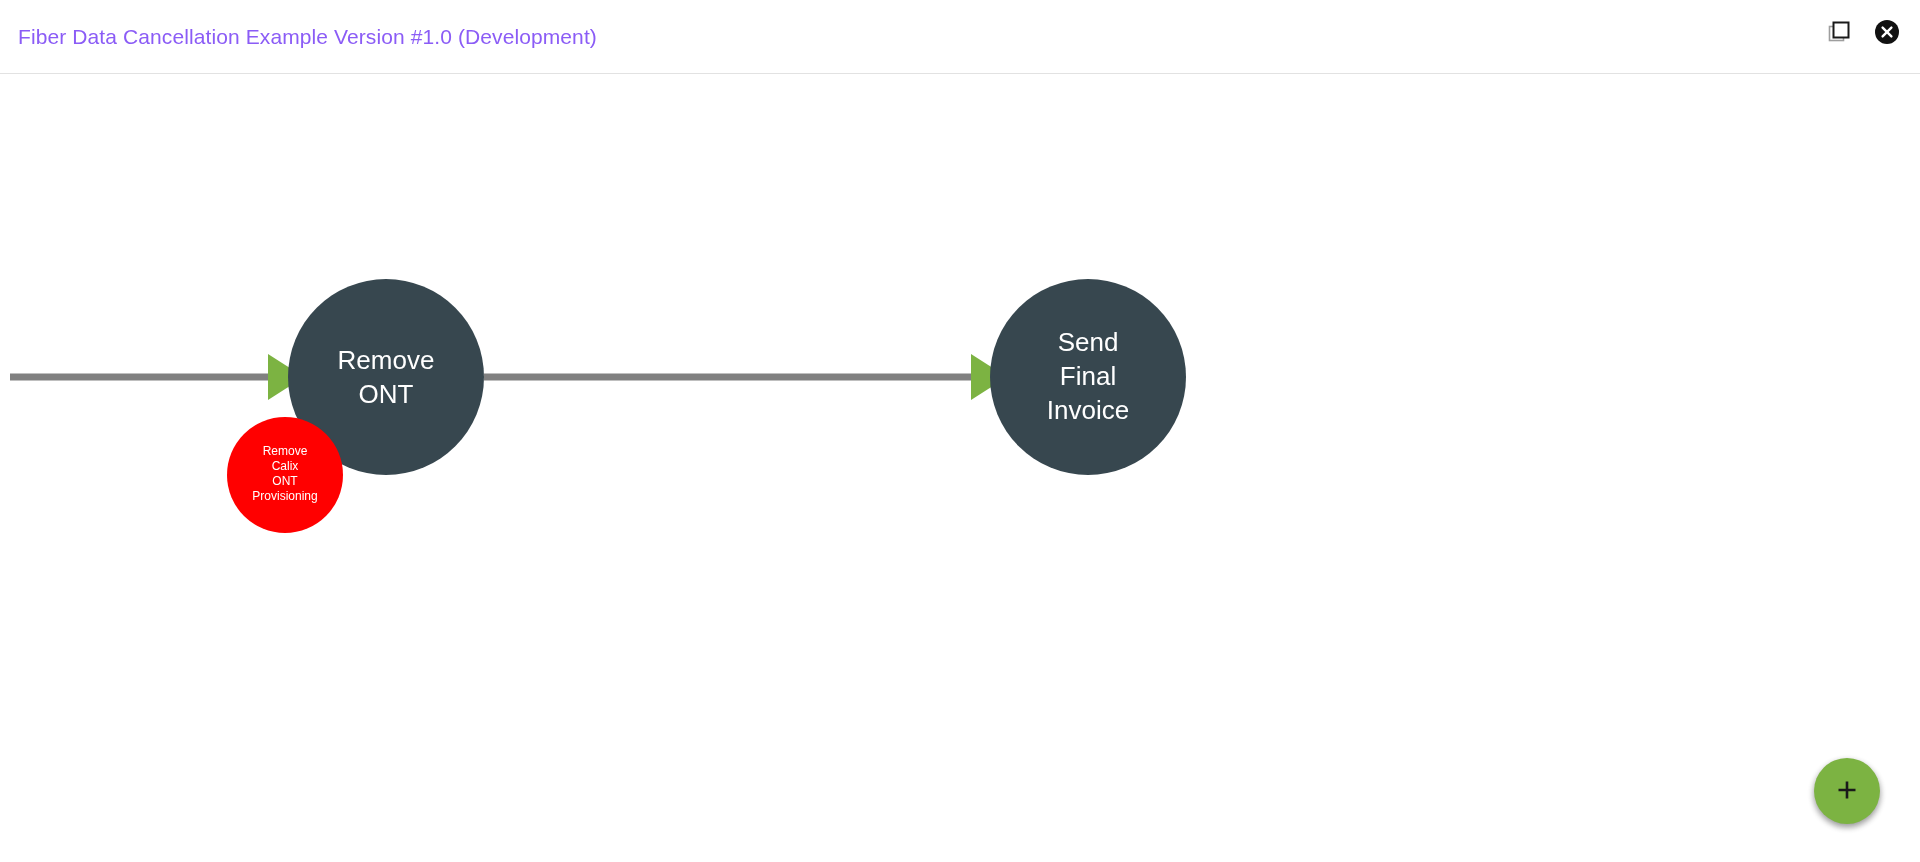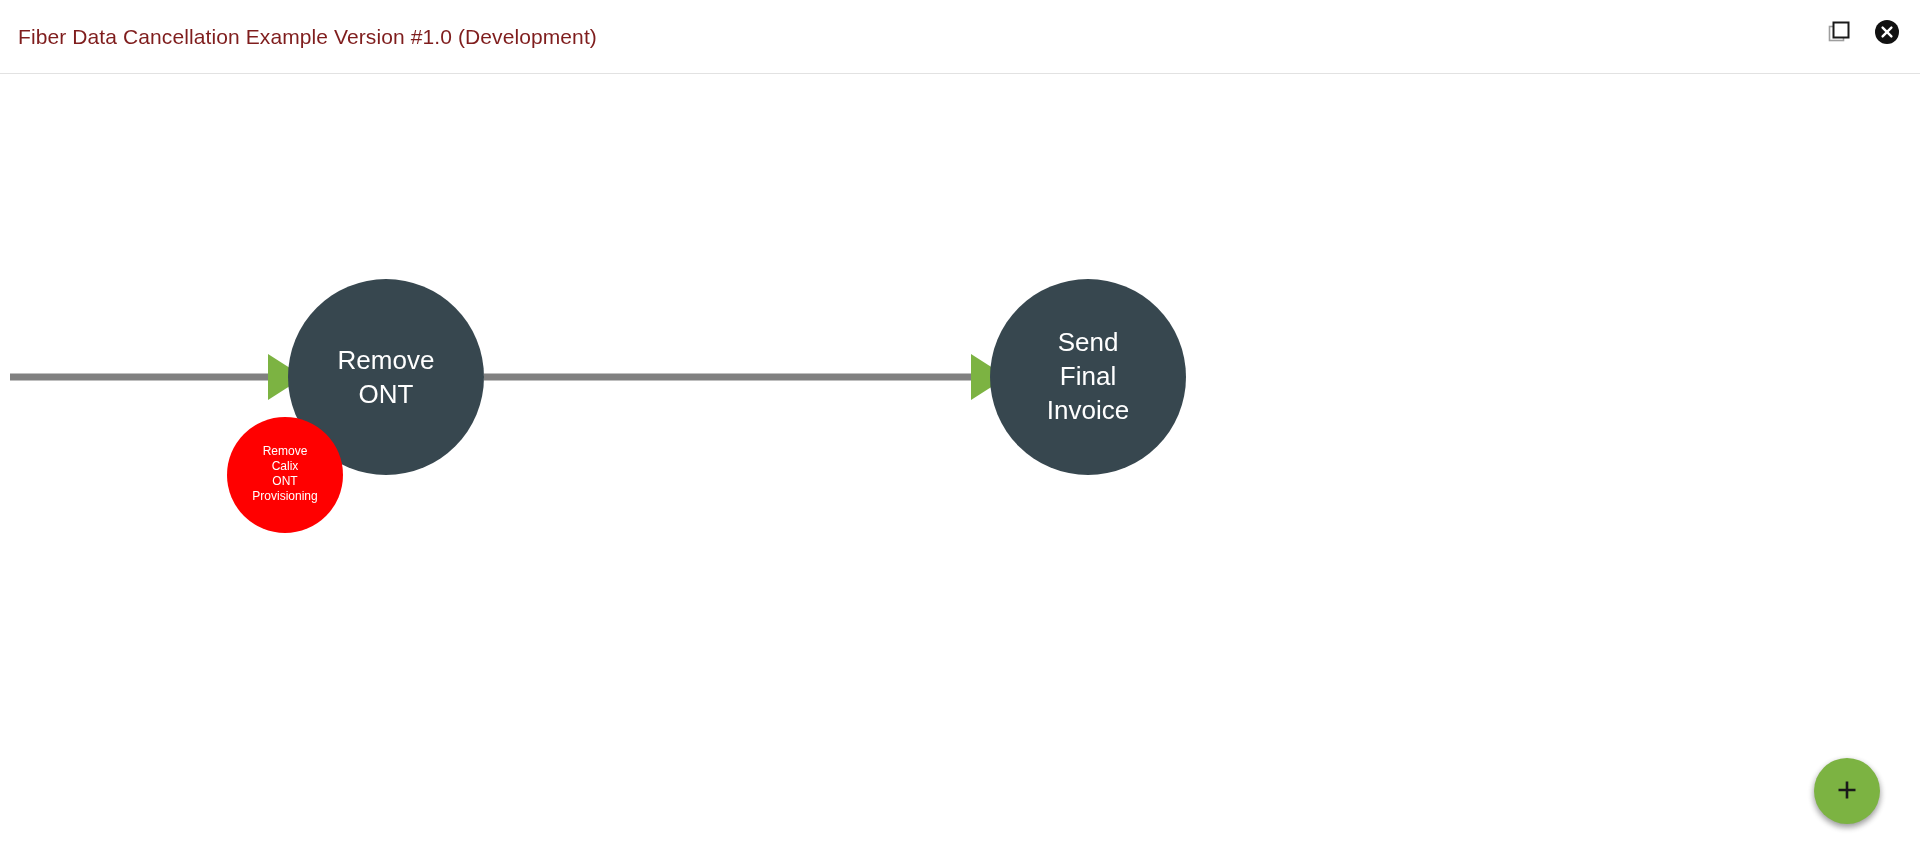--- a/index.html
+++ b/index.html
@@ -27,21 +27,21 @@
     height: 74px;
     background: #ffffff;
     border-bottom: 1px solid #e2e2e2;
   }
 
   .header-title {
     position: absolute;
     left: 18px;
     top: 25px;
     font-size: 21px;
-    color: #7f1d1d;
+    color: #8b5cf6;
     font-weight: 400;
     letter-spacing: 0.1px;
     white-space: nowrap;
   }
 
   .header-actions {
     position: absolute;
     right: 18px;
     top: 18px;
     display: flex;

